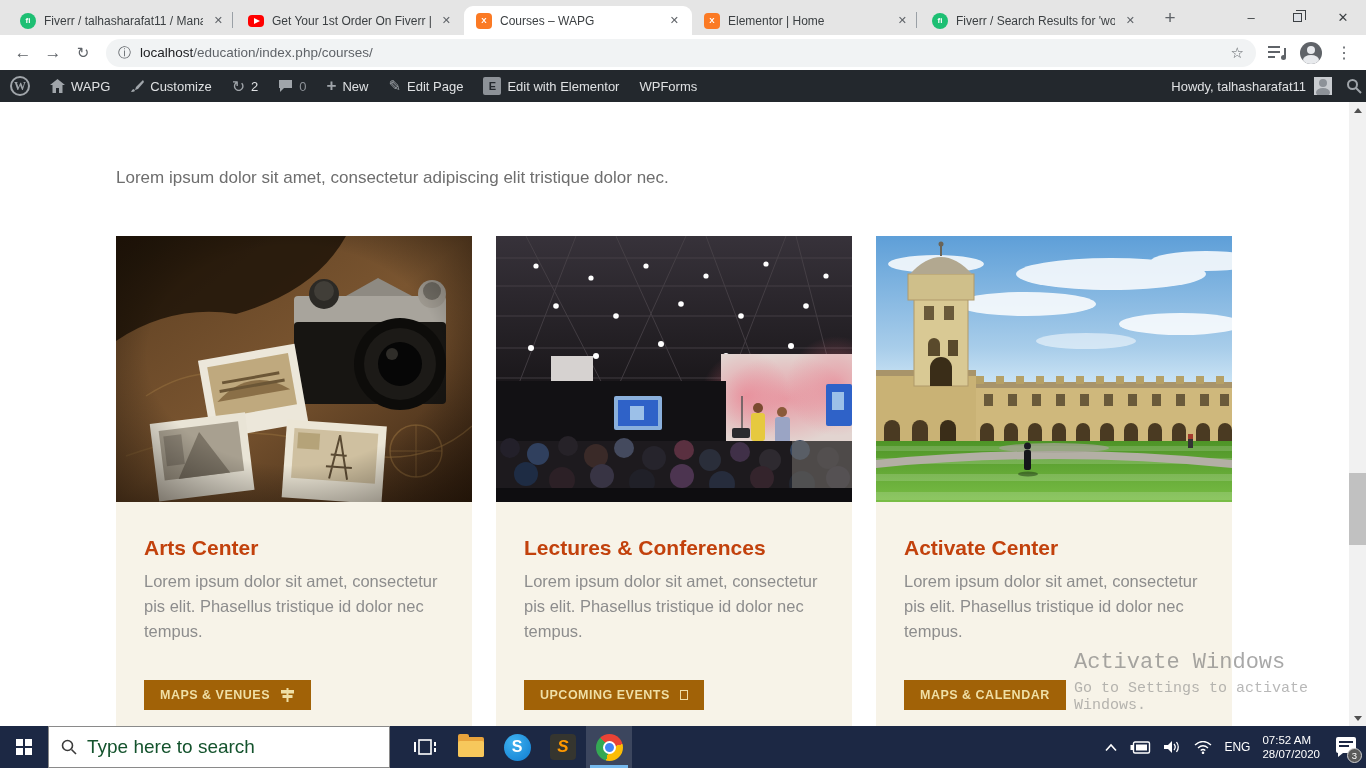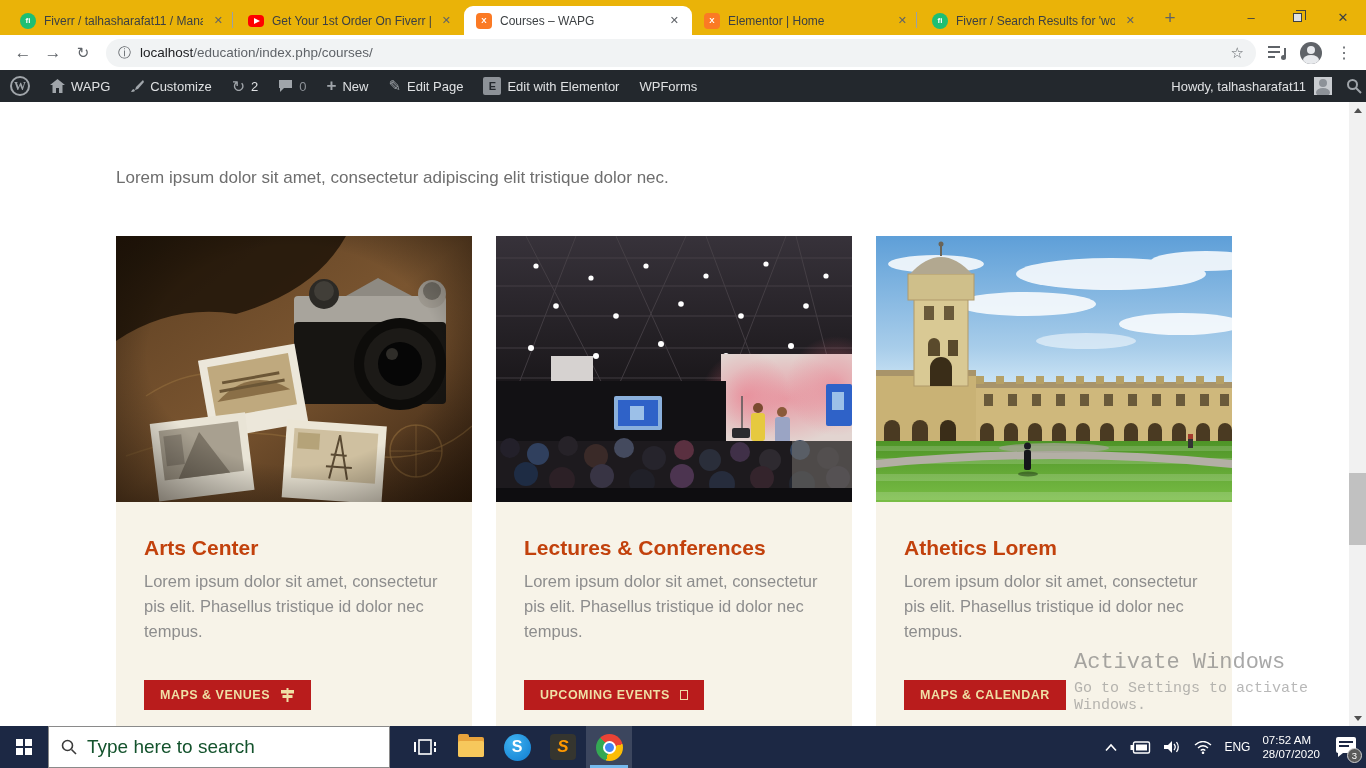--- a/index.html
+++ b/index.html
@@ -1,21 +1,21 @@
 <!DOCTYPE html>
 <html><head>
 <meta charset="utf-8">
 <style>
   * { margin:0; padding:0; box-sizing:border-box; }
   html,body { width:1366px; height:768px; overflow:hidden; background:#000; }
   body { font-family:"Liberation Sans", sans-serif; }
   .screen { position:relative; width:1366px; height:768px; background:#fff; overflow:hidden; }
 
   
-  .tabstrip { position:absolute; top:0; left:0; width:1366px; height:35px; background:#eab308; }
+  .tabstrip { position:absolute; top:0; left:0; width:1366px; height:35px; background:#e5e5e5; }
   .tab { position:absolute; top:6px; height:29px; display:flex; align-items:center; gap:8px;
          padding:0 10px 0 12px; width:228px; overflow:hidden; }
   .tab .title { flex:1; font-size:12px; color:#3c4043; white-space:nowrap; overflow:hidden; }
   .tab .tclose { flex:0 0 auto; font-size:11px; color:#5f6368; cursor:default; padding:1px 3px; }
   .tab.active { background:#fff; border-radius:9px 9px 0 0; z-index:2; }
   .tab-divider { position:absolute; top:12px; width:1px; height:16px; background:#9aa0a6; }
   .favicon { width:16px; height:16px; flex:0 0 auto; border-radius:50%;
              display:flex; align-items:center; justify-content:center;
              font-size:8px; font-weight:bold; color:#fff; }
   .fav-fiverr { background:#1dbf73; }
@@ -75,21 +75,21 @@
   .content { position:absolute; top:102px; left:0; width:1366px; height:624px; background:#fff; overflow:hidden; }
   .page-heading { position:absolute; left:116px; top:6px; font-size:34px; font-weight:800;
                   color:#3e2b56; letter-spacing:.5px; }
   .page-subtitle { position:absolute; left:116px; top:66px; font-size:17px; color:#6e6e6e; }
   .cards { position:absolute; left:116px; top:134px; display:flex; gap:24px; }
   .card { width:356px; position:relative; }
   .card-img { width:356px; height:266px; display:block; }
   .card-body { background:#f7f3e8; height:310px; padding:34px 28px 0 28px; }
   .card-title { font-size:21px; font-weight:700; color:#c2410c; }
   .card-text { margin-top:9px; font-size:16.5px; line-height:25px; color:#8d8d8d; }
-  .card-btn { position:absolute; left:28px; top:444px; height:30px; background:#b91c1c;
+  .card-btn { position:absolute; left:28px; top:444px; height:30px; background:#a16207;
               color:#efdfa5; font-size:12.5px; font-weight:bold; letter-spacing:.5px;
               display:flex; align-items:center; gap:10px; padding:0 16px; border:none; }
   .glyph-box { width:8px; height:10px; border:1.5px solid #efdfa5; display:inline-block; }
 
   .watermark { position:absolute; left:1074px; top:548px; color:rgba(110,110,110,.6);font-family:Liberation Mono, monospace; }
   .watermark .wm1 { font-size:22px; }
   .watermark .wm2 { font-size:15px; margin-top:5px; color:rgba(125,125,125,.55); }
 
   
   .scrollbar { position:absolute; right:0; top:0; width:17px; height:624px; background:#f1f1f1; }
@@ -535,21 +535,21 @@
             <ellipse cx="152" cy="238" rx="10" ry="2.5" fill="#2a4a1a" opacity=".6"></ellipse>
             <rect x="148" y="214" width="7" height="20" rx="2" fill="#14141a"></rect>
             <circle cx="151.5" cy="210" r="3.5" fill="#1a1a22"></circle>
           </g>
           <g>
             <rect x="312" y="200" width="5" height="12" fill="#333"></rect>
             <rect x="312" y="198" width="5" height="5" fill="#a33c2e"></rect>
           </g>
         </svg>
         <div class="card-body">
-          <div class="card-title">Athetics Lorem</div>
+          <div class="card-title">Activate Center</div>
           <div class="card-text">Lorem ipsum dolor sit amet, consectetur pis elit. Phasellus tristique id dolor nec tempus.</div>
         </div>
         <button class="card-btn">
           <span>MAPS &amp; CALENDAR</span>
         </button>
       </div>
     </div>
 
     <div class="watermark">
       <div class="wm1">Activate Windows</div>

